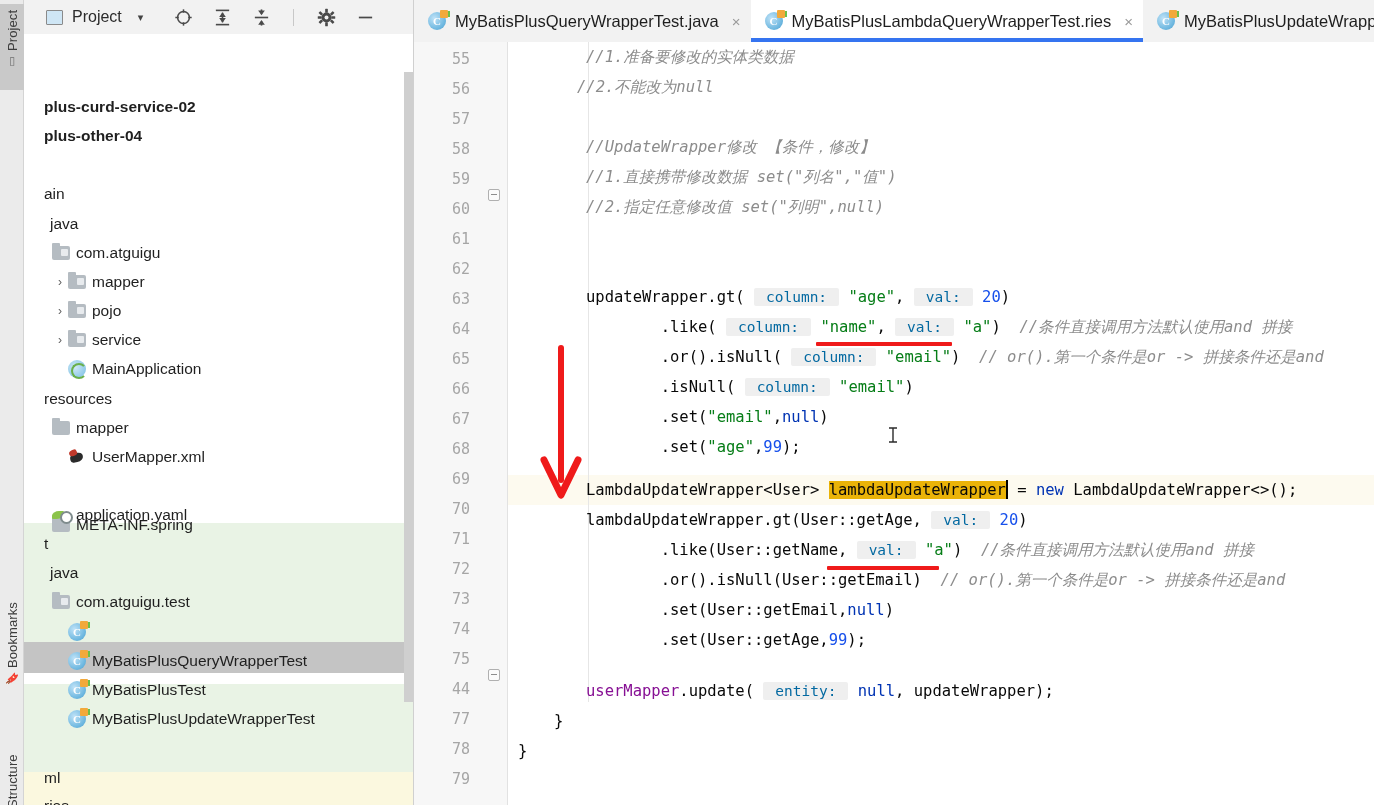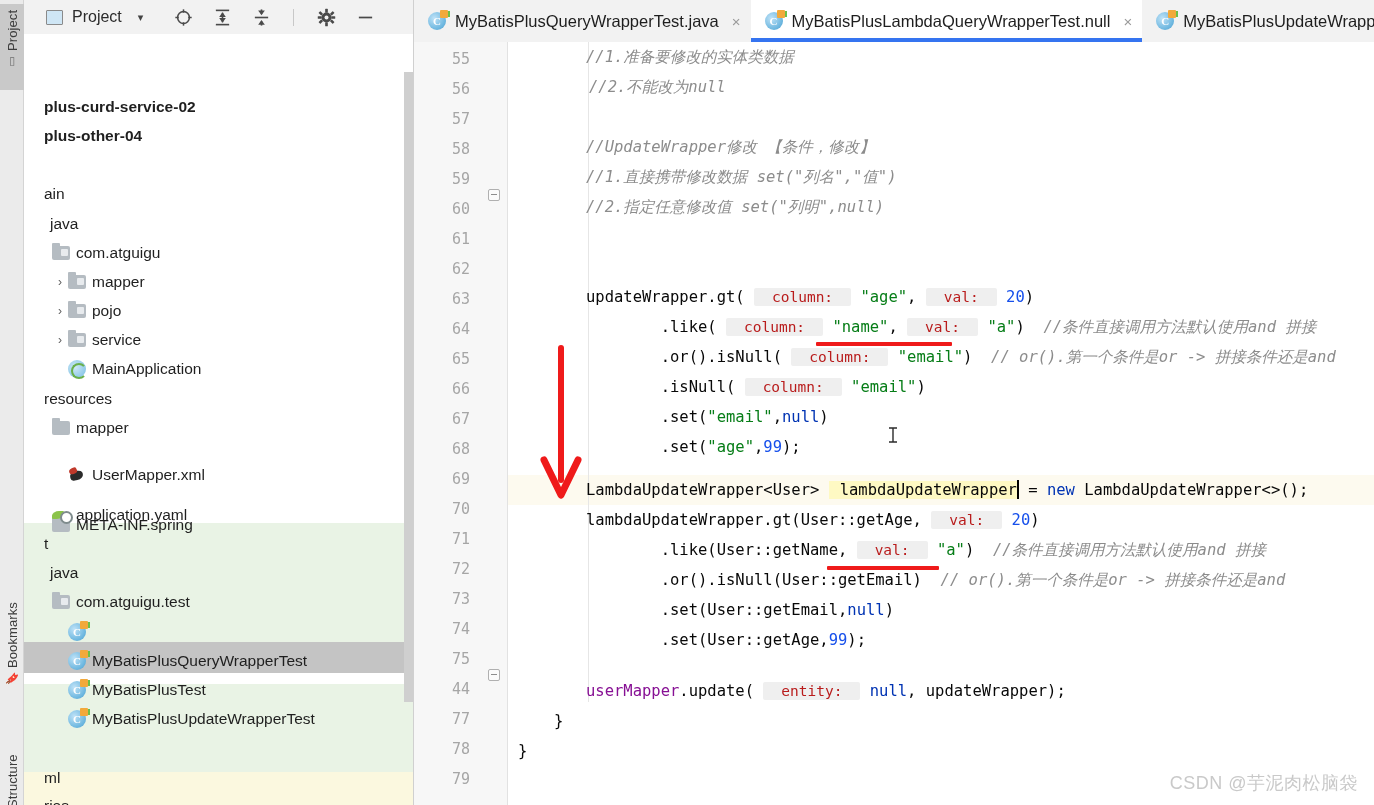--- a/index.html
+++ b/index.html
@@ -279,23 +279,23 @@
     color: #080808;
   }
   .cl-row-hl {
     position: absolute; left: 0; width: 960px; height: 30px;
     background: #fdfaef;
   }
   .kw   { color: #0033b3; }
   .num  { color: #1750eb; }
   .str  { color: #067d17; }
   .cmt  { color: #8c8c8c; font-style: italic; }
-  .hint { color: #b91c1c; background: #efefef; border-radius: 2px; padding: 1px 18px; font-size: 14.5px; }
+  .hint { color: #0369a1; background: #efefef; border-radius: 2px; padding: 1px 12px; font-size: 14.5px; }
   .field{ color: #871094; }
-  .sel  { background: #fef9c3; padding-left: 11px; }
+  .sel  { background: #eab308; }
   .caret {
     display: inline-block; width: 2px; height: 19px;
     background: #000; vertical-align: -4px;
   }
 
   
   .indent-guide {
     position: absolute;
     width: 1px;
     background: #e6e6e6;
@@ -450,21 +450,21 @@
         <span class="ic-spring"></span>
         <span class="tlabel">MainApplication</span>
       </div>
       <div class="tnode" style="position:absolute; top:350px; left:10px;">
         <span class="tlabel">resources</span>
       </div>
       <div class="tnode" style="position:absolute; top:379px; left:24px;">
         <span class="ic-folder"></span>
         <span class="tlabel">mapper</span>
       </div>
-      <div class="tnode" style="position:absolute; top:408px; left:40px;margin-top:18px;">
+      <div class="tnode" style="position:absolute; top:408px; left:40px;">
         <span class="ic-mybatis"></span>
         <span class="tlabel">UserMapper.xml</span>
       </div>
       <div class="tnode" style="position:absolute; top:437px; left:24px;margin-top:39px;">
         <span class="ic-folder"></span>
         <span class="tlabel">META-INF.spring</span>
       </div>
       <div class="tnode" style="position:absolute; top:466px; left:24px;">
         <span class="ic-yaml"></span>
         <span class="tlabel">application.yaml</span>
@@ -510,21 +510,21 @@
   <div class="editor">
 
     <div class="tabbar">
       <div class="etab">
         <span class="ic-class">C</span>
         <span>MyBatisPlusQueryWrapperTest.java</span>
         <span class="close">×</span>
       </div>
       <div class="etab active">
         <span class="ic-class">C</span>
-        <span>MyBatisPlusLambdaQueryWrapperTest.null</span>
+        <span>MyBatisPlusLambdaQueryWrapperTest.ries</span>
         <span class="close">×</span>
       </div>
       <div class="etab">
         <span class="ic-class">C</span>
         <span>MyBatisPlusUpdateWrapperTest.java</span>
       </div>
     </div>
 
     <div class="gutter">
       <div class="lineno" style="top:8px;">55</div>
@@ -558,21 +558,21 @@
     </div>
     <div class="gutter-rule"></div>
 
     <div class="code-area">
 
       <div class="cl-row-hl" style="top:433px;"></div>
 
       <div class="indent-guide" style="left:80px; top:0px; height:660px;"></div>
 
       <div class="cline cmt" style="top:0px;   left:78px;">//1.准备要修改的实体类数据</div>
-      <div class="cline cmt" style="top:30px;  left:81px;">//2.不能改为null</div>
+      <div class="cline cmt" style="top:30px;  left:69px;">//2.不能改为null</div>
       <div class="cline" style="top:60px;  left:78px;"></div>
       <div class="cline cmt" style="top:90px;  left:78px;">//UpdateWrapper修改 【条件，修改】</div>
       <div class="cline cmt" style="top:120px; left:78px;">//1.直接携带修改数据 set("列名","值")</div>
       <div class="cline cmt" style="top:150px; left:78px;">//2.指定任意修改值 set("列明",null)</div>
       <div class="cline" style="top:180px; left:78px;"></div>
 
       <div class="cline" style="top:240px; left:78px;">updateWrapper.gt( <span class="hint">column:</span> <span class="str">"age"</span>, <span class="hint">val:</span> <span class="num">20</span>)</div>
       <div class="cline" style="top:270px; left:78px;">        .like( <span class="hint">column:</span> <span class="str">"name"</span>, <span class="hint">val:</span> <span class="str">"a"</span>)  <span class="cmt">//条件直接调用方法默认使用and 拼接</span></div>
       <div class="cline" style="top:300px; left:78px;">        .or().isNull( <span class="hint">column:</span> <span class="str">"email"</span>)  <span class="cmt">// or().第一个条件是or -&gt; 拼接条件还是and</span></div>
       <div class="cline" style="top:330px; left:78px;">        .isNull( <span class="hint">column:</span> <span class="str">"email"</span>)</div>
@@ -605,15 +605,14 @@
       <path d="M4 2 H12 M8 2 V16 M4 16 H12" stroke="#2b2b2b" stroke-width="1.4" fill="none"></path>
     </svg>
 
     <div class="ed-scrollbar"></div>
     <div class="ed-fold-icon" style="left:-86px;"></div>
 
   </div>
 
   <div style="position:absolute; left:833px; top:0; width:0; height:0;"></div>
 
-  <div class="watermark">CSDN @芋泥肉松脑袋</div>
 
 </div>
 
 </body></html>

